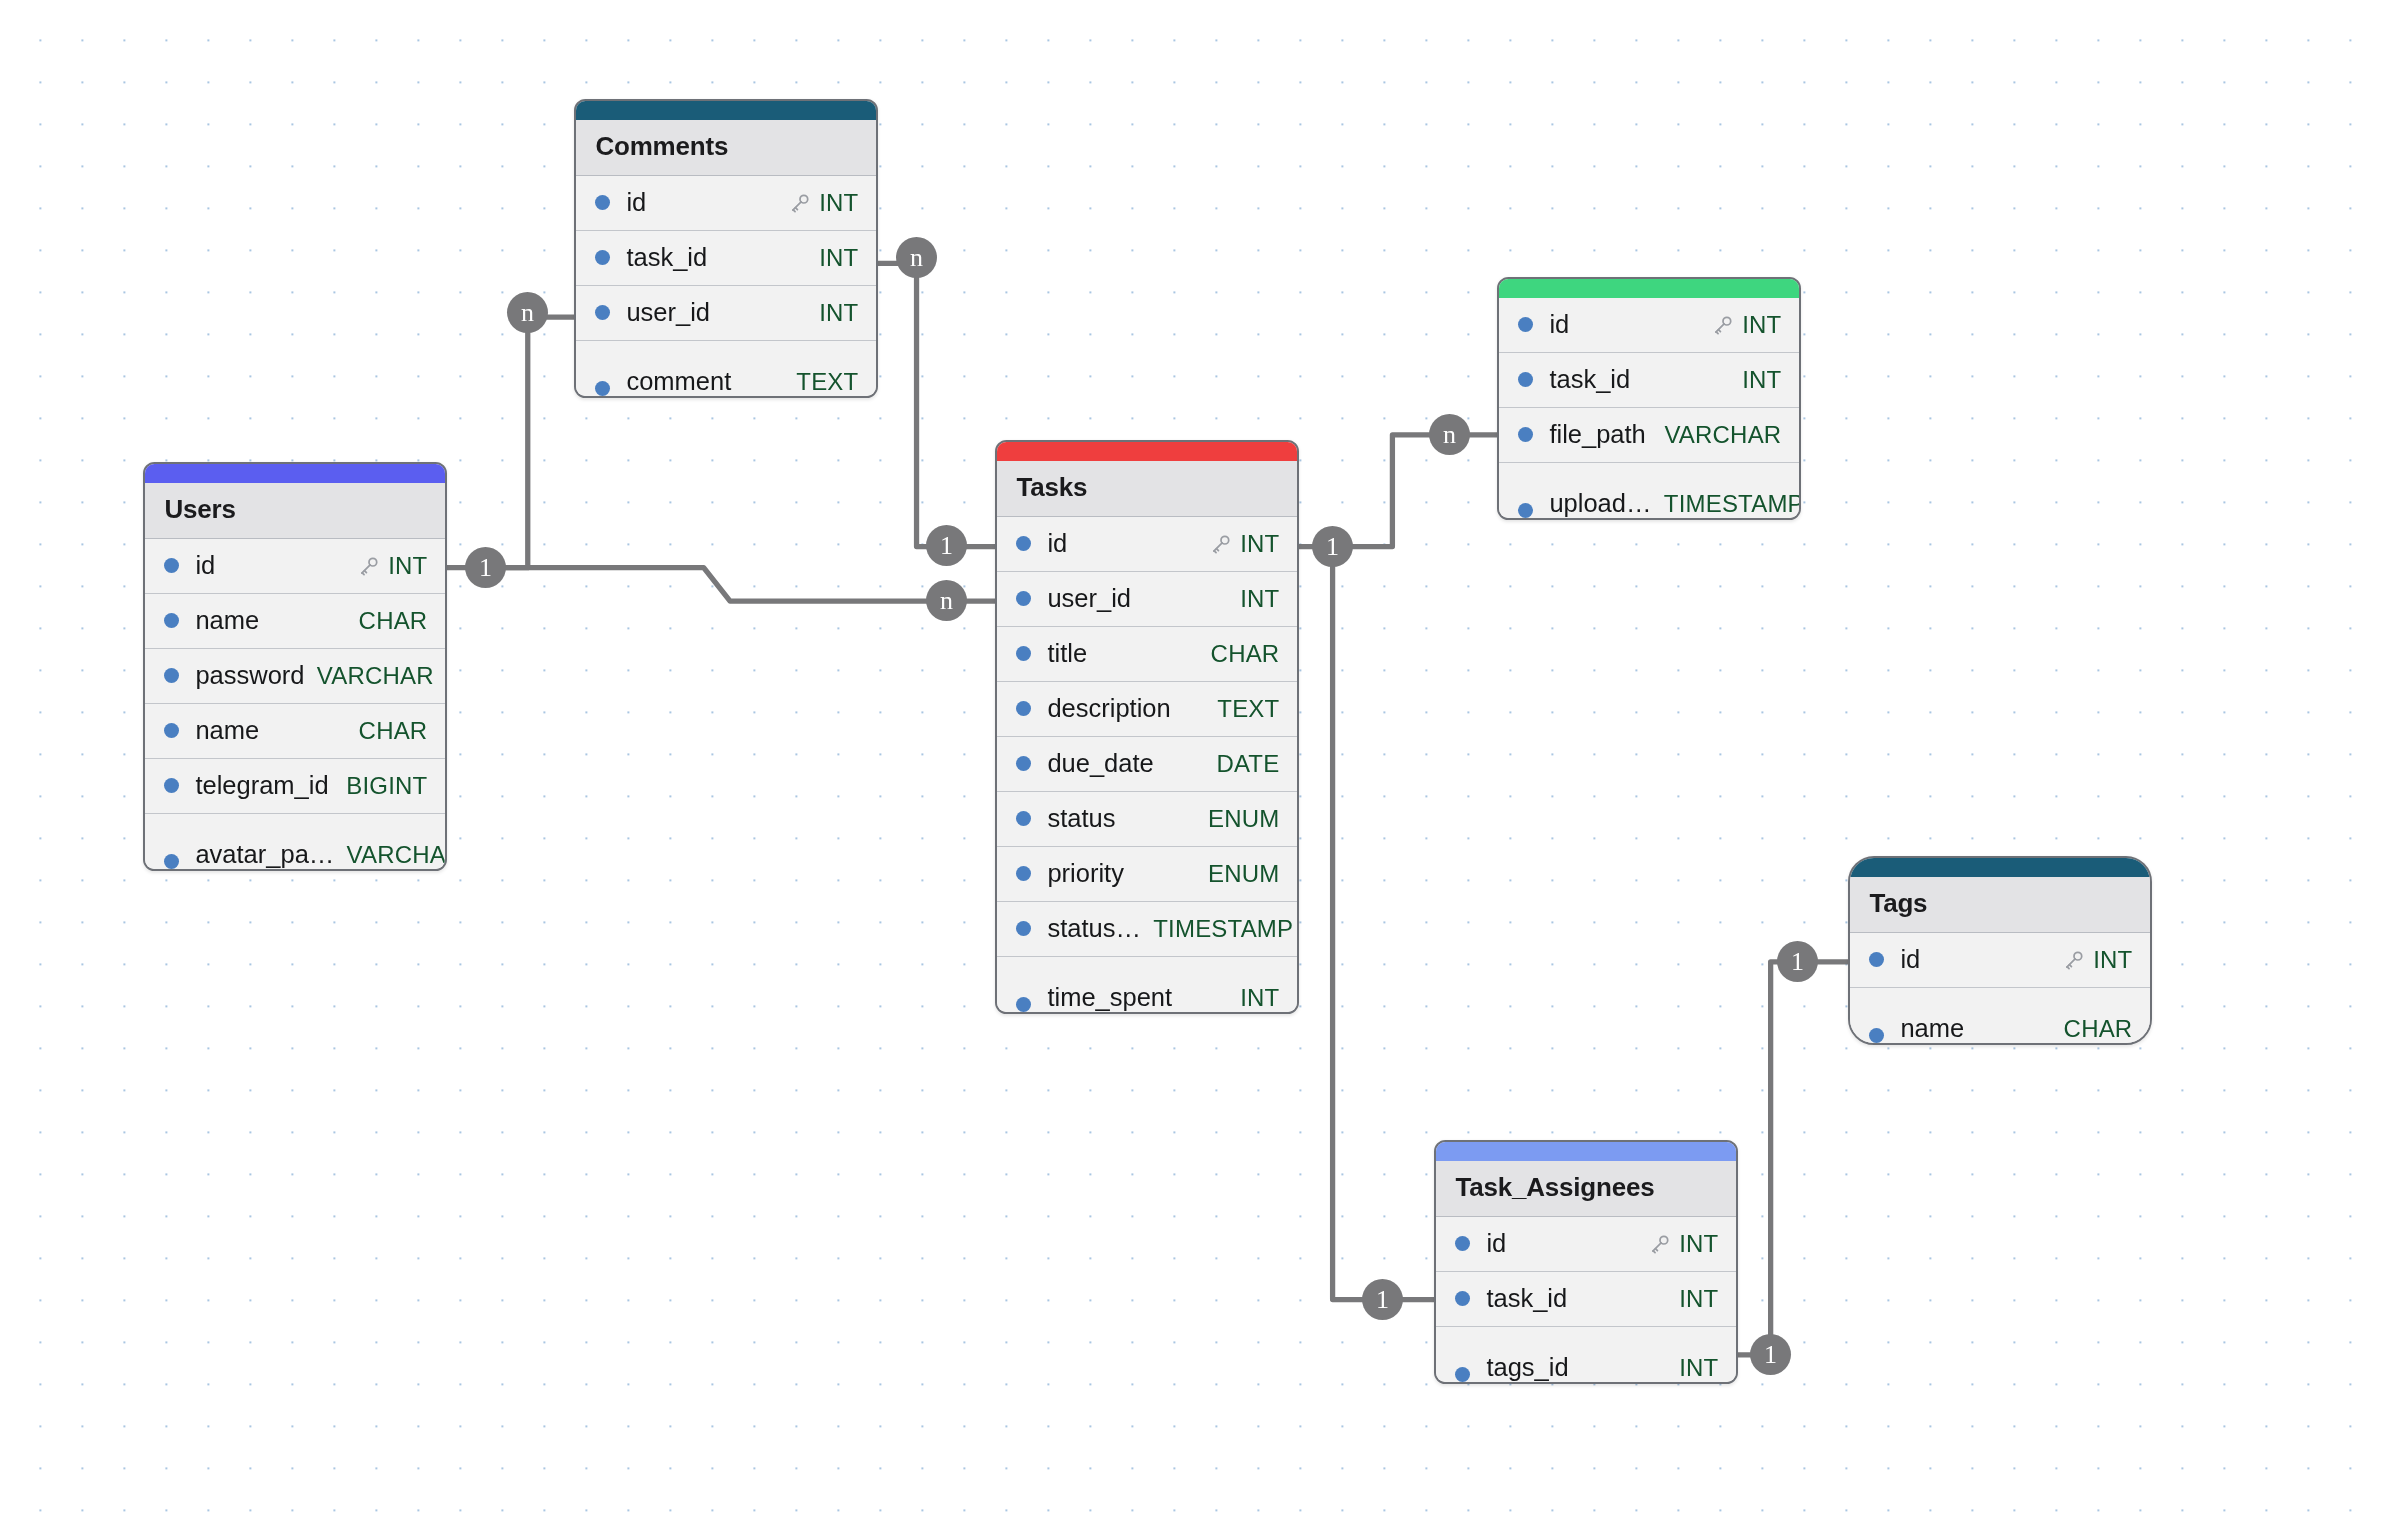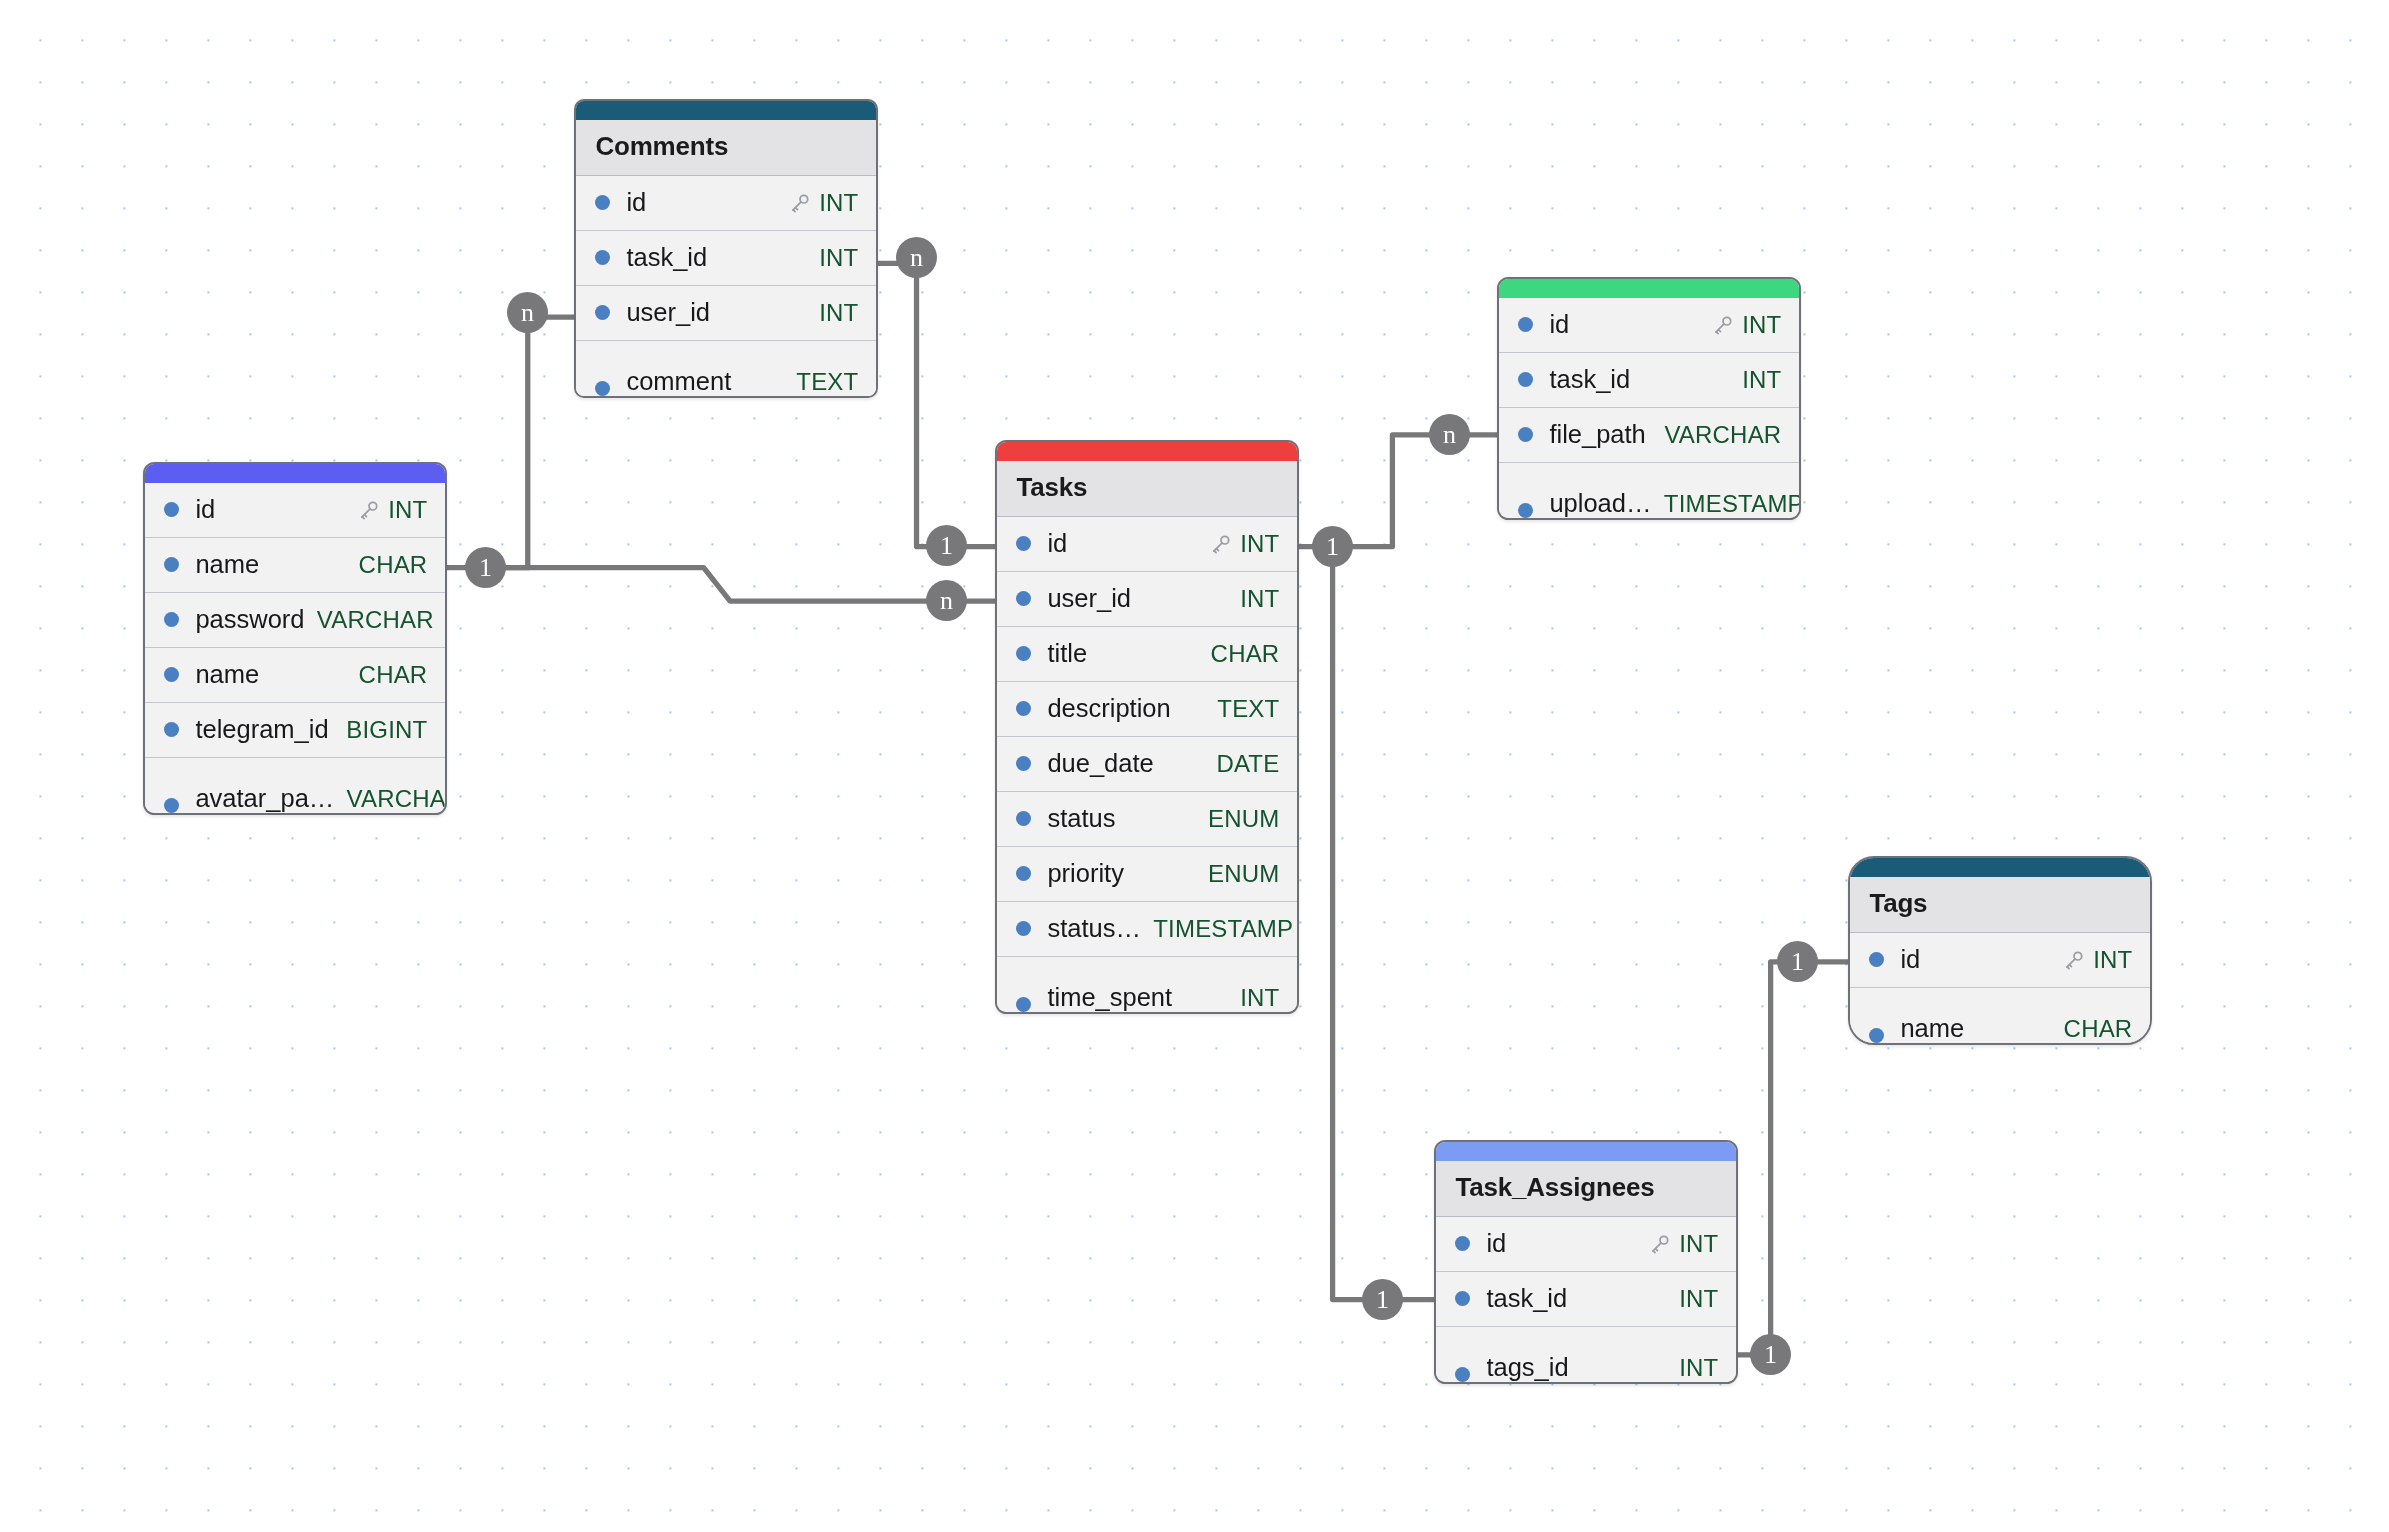--- a/index.html
+++ b/index.html
@@ -148,21 +148,21 @@
       <path d="M 507 645 L 552 645 L 800 645 L 830 683 L 1076 683 L 1131 683"></path>
 
       <path d="M 1476 621 L 1583 621 L 1583 494 L 1702 494"></path>
 
       <path d="M 1515 621 L 1515 1477 L 1630 1477"></path>
 
       <path d="M 2101 1093 L 2013 1093 L 2013 1540 L 1975 1540"></path>
     </g>
   </svg>
 
-<div class="table-card" style="left: 574px; top: 99px; width: 304px; border-radius: 10px;">
+<div class="table-card" style="left: 574px; top: 99px; width: 304px;">
       <div class="accent-bar" style="background: rgb(26, 92, 120);"></div>
       <div class="table-title-row">
         <div class="table-title">Comments</div>
       </div>
       <div class="field-row">
         <span class="field-dot" style="background: rgb(74, 127, 193);"></span>
         <span class="field-name">id</span>
         <span class="field-right">
           <svg class="key-icon" viewBox="0 0 24 24" fill="none" stroke="#9a9da3" stroke-width="1.9" stroke-linecap="round" stroke-linejoin="round">
             <circle cx="16.2" cy="7.8" r="4.2"></circle>
@@ -190,20 +190,23 @@
       <div class="field-row">
         <span class="field-dot" style="background: rgb(74, 127, 193);"></span>
         <span class="field-name">comment</span>
         <span class="field-right">
           <span class="field-type">TEXT</span>
         </span>
       </div>
     </div>
     <div class="table-card" style="left: 143px; top: 462px; width: 304px;">
       <div class="accent-bar" style="background: rgb(91, 94, 240);"></div>
+      <div class="table-title-row">
+        <div class="table-title">Users</div>
+      </div>
       <div class="field-row">
         <span class="field-dot" style="background: rgb(74, 127, 193);"></span>
         <span class="field-name">id</span>
         <span class="field-right">
           <svg class="key-icon" viewBox="0 0 24 24" fill="none" stroke="#9a9da3" stroke-width="1.9" stroke-linecap="round" stroke-linejoin="round">
             <circle cx="16.2" cy="7.8" r="4.2"></circle>
             <path d="M13.2 10.8 L4.2 19.8"></path>
             <path d="M7.0 17.0 L9.2 19.2"></path>
             <path d="M4.6 19.4 L6.6 21.4"></path>
           </svg>

